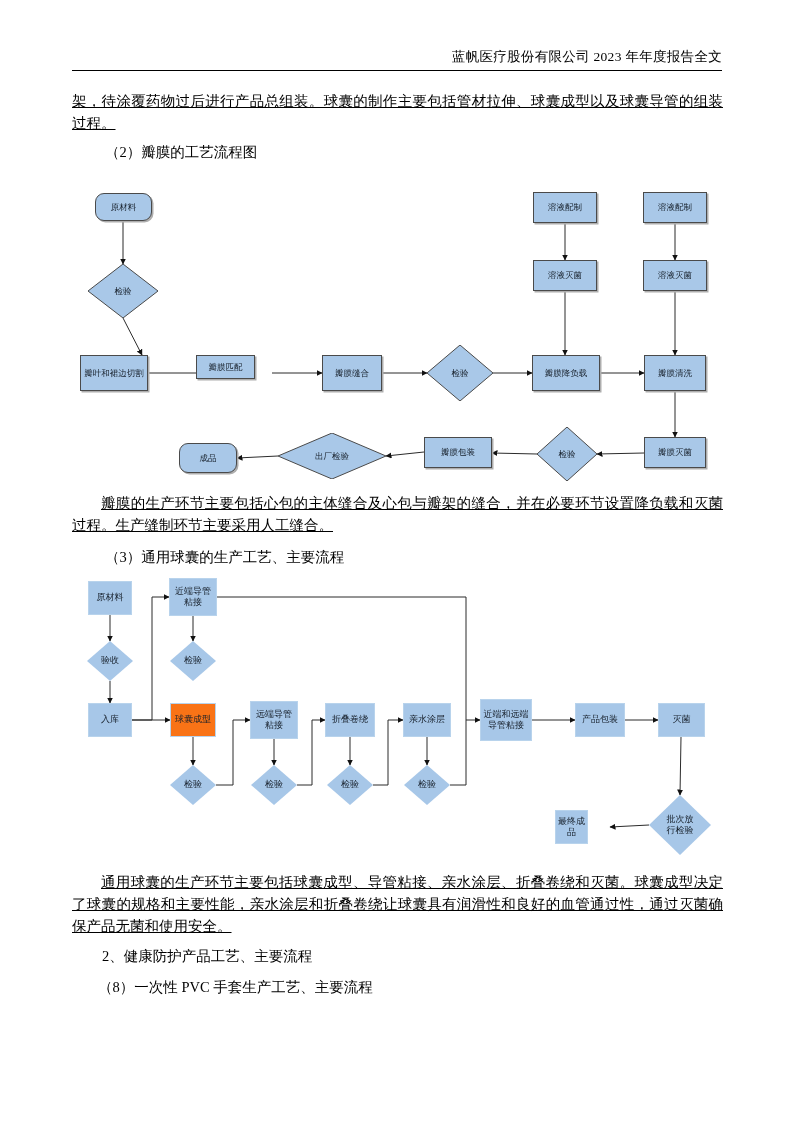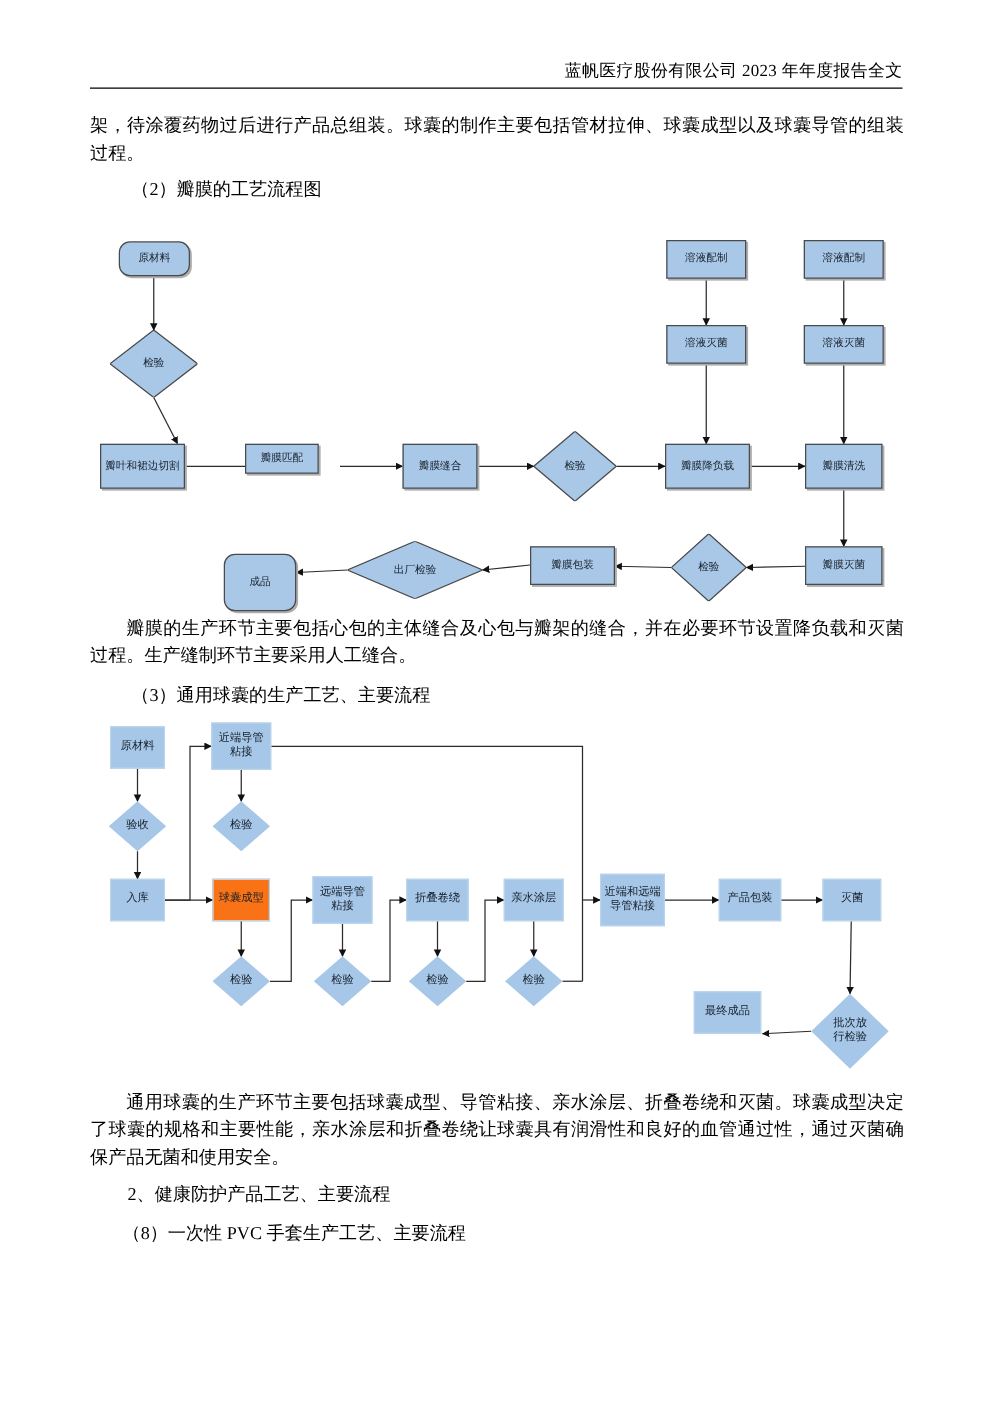--- a/index.html
+++ b/index.html
@@ -11,21 +11,21 @@
   .header-title {
     position:absolute; top:48px; right:71px;
     font-size:13.5px; letter-spacing:0.3px;
   }
   .header-rule {
     position:absolute; top:70px; left:72px; width:650px; height:0;
     border-top:1.5px solid #000;
   }
   .para {
     position:absolute; left:72px; width:651px;
-    font-size:14.5px; line-height:22px; text-align:justify;
+    font-size:14.5px; line-height:22px; text-align:justify;text-decoration:underline;
   }
   .para.indent { text-indent:2em; }
   .heading {
     position:absolute; left:72px; width:651px;
     font-size:14.5px; line-height:20px; text-align:left;
   }
   #p1 { top:90px; }
   #h2 { top:142px; padding-left:33px; }
   #p2 { top:492px; }
   #h3 { top:547px; padding-left:33px; }
@@ -35,21 +35,21 @@
 
   .flow { position:absolute; left:72px; }
   #fc1 { top:185px; width:650px; height:302px; }
   #fc2 { top:575px; width:660px; height:292px; }
   .flow svg.edges { position:absolute; left:0; top:0; }
   .flow .edge { fill:none; stroke:#2b2b2b; stroke-width:1; }
 
   .node {
     position:absolute; display:flex; align-items:center; justify-content:center;
     text-align:center; box-sizing:border-box;
-    font-family:Liberation Mono, monospace;
+    font-family:Liberation Sans, sans-serif;
   }
   .node .nlabel {
     position:relative; z-index:1; white-space:pre-line; line-height:1.25; padding:0 1px;
   }
   #fc1 .node { font-size:8.5px; color:#17202b; }
   #fc2 .node { font-size:9px;  color:#17202b; }
   #fc1 .node.rect, #fc1 .node.rounded { box-shadow:1.5px 1.5px 0 #aeaeae; }
   .node.rounded { border-radius:9px; }
   .node.diamond { background:transparent !important; border:none !important; box-shadow:none !important; }
   .node.diamond > svg { position:absolute; left:0; top:0; z-index:0; }
@@ -143,21 +143,21 @@
       </div>
       <div class="node rect" style="left: 352px; top: 252px; width: 68px; height: 31px; background: rgb(169, 200, 232); border: 1px solid rgb(74, 74, 74);">
         <span class="nlabel">瓣膜包装</span>
       </div>
       <div class="node diamond" style="left: 206px; top: 248px; width: 108px; height: 46px;">
         <svg width="108" height="46">
           <polygon points="54,0 108,23 54,46 0,23" fill="#a9c8e8" stroke="#4a4a4a" stroke-width="1"></polygon>
         </svg>
         <span class="nlabel">出厂检验</span>
       </div>
-      <div class="node rounded" style="left: 107px; top: 258px; width: 58px; height: 46px; background: rgb(169, 200, 232); border: 1px solid rgb(74, 74, 74);">
+      <div class="node rounded" style="left: 107px; top: 258px; width: 58px; height: 30px; background: rgb(169, 200, 232); border: 1px solid rgb(74, 74, 74);">
         <span class="nlabel">成品</span>
       </div>
     </div>
 
   <div class="para indent" id="p2">瓣膜的生产环节主要包括心包的主体缝合及心包与瓣架的缝合，并在必要环节设置降负载和灭菌过程。生产缝制环节主要采用人工缝合。</div>
 
   <div class="heading" id="h3">（3）通用球囊的生产工艺、主要流程</div>
 
   <div class="flow" id="fc2">
       <svg width="660" height="292" class="edges">
@@ -255,21 +255,21 @@
         </svg>
         <span class="nlabel">检验</span>
       </div>
       <div class="node diamond" style="left: 577px; top: 220px; width: 62px; height: 60px;">
         <svg width="62" height="60">
           <polygon points="31,0 62,30 31,60 0,30" fill="#a7c7e8"></polygon>
         </svg>
         <span class="nlabel">批次放
 行检验</span>
       </div>
-      <div class="node rect" style="left: 483px; top: 218px; width: 54px; height: 34px; background: rgb(167, 199, 232); border: 1px solid rgb(184, 211, 236);">
+      <div class="node rect" style="left: 483px; top: 235px; width: 33px; height: 34px; background: rgb(167, 199, 232); border: 1px solid rgb(184, 211, 236);">
         <span class="nlabel">最终成品</span>
       </div>
     </div>
 
   <div class="para indent" id="p3">通用球囊的生产环节主要包括球囊成型、导管粘接、亲水涂层、折叠卷绕和灭菌。球囊成型决定了球囊的规格和主要性能，亲水涂层和折叠卷绕让球囊具有润滑性和良好的血管通过性，通过灭菌确保产品无菌和使用安全。</div>
 
   <div class="heading" id="h4">2、健康防护产品工艺、主要流程</div>
 
   <div class="heading" id="h5">（8）一次性 PVC 手套生产工艺、主要流程</div>
 

